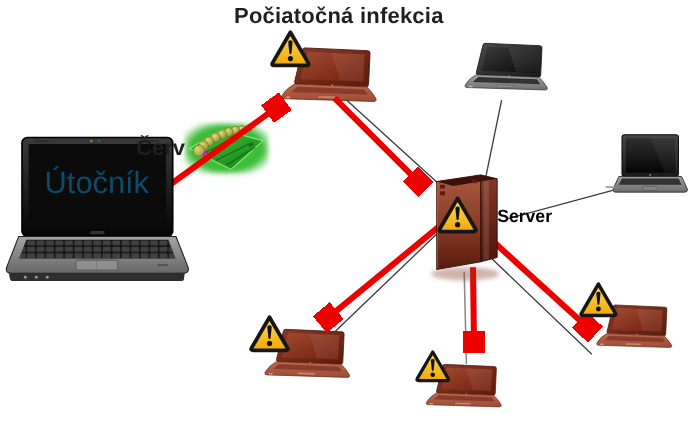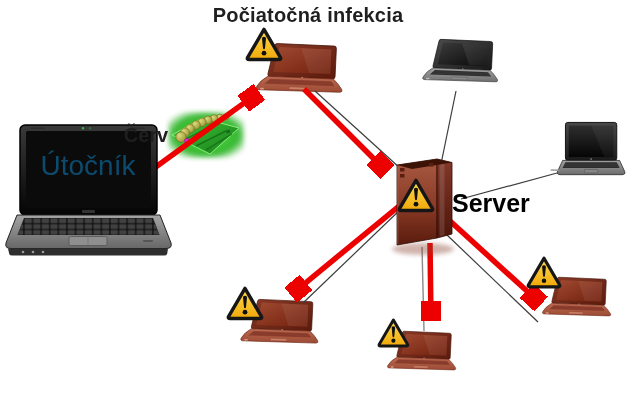--- a/index.html
+++ b/index.html
@@ -7,21 +7,21 @@
          font-family:"Liberation Sans",sans-serif;}
   #scene{position:absolute;left:0;top:0;}
   .lbl{position:absolute;color:#1f1f1f;}
   .lbl-title{left:196px;top:4px;width:224px;text-align:center;
              font-size:20px;font-weight:800;letter-spacing:.2px;}
   .lbl-worm{left:108px;top:88px;width:76px;text-align:center;
             font-size:20px;font-weight:800;margin-top:36px;}
   .lbl-attacker{left:24px;top:150px;width:128px;text-align:center;
                 font-size:28px;font-weight:400;color:#0c4a6e;}
   .lbl-server{left:452px;top:189px;width:70px;text-align:left;
-              font-size:25px;font-weight:700;color:#000;}
+              font-size:16px;font-weight:700;color:#000;}
 </style>
 </head>
 <body>
 
 <div id="stage">
 
 <svg id="scene" width="629" height="400" viewBox="0 0 629 400">
   <defs>
 
     <linearGradient id="li_lid" x1="0" y1="0" x2="1" y2="1">

